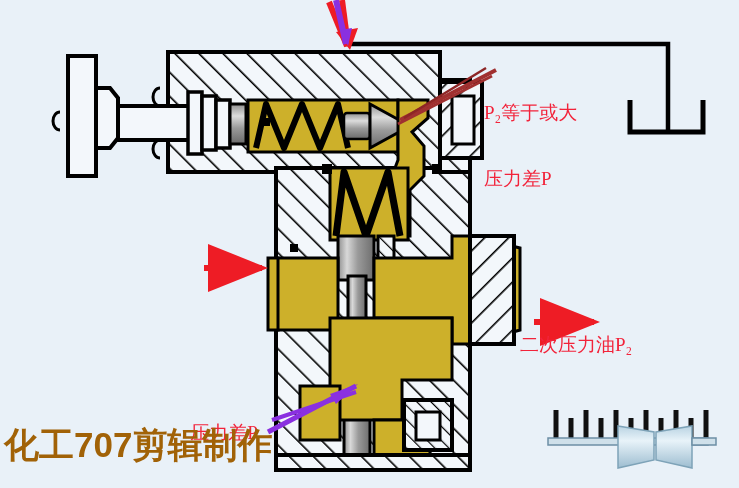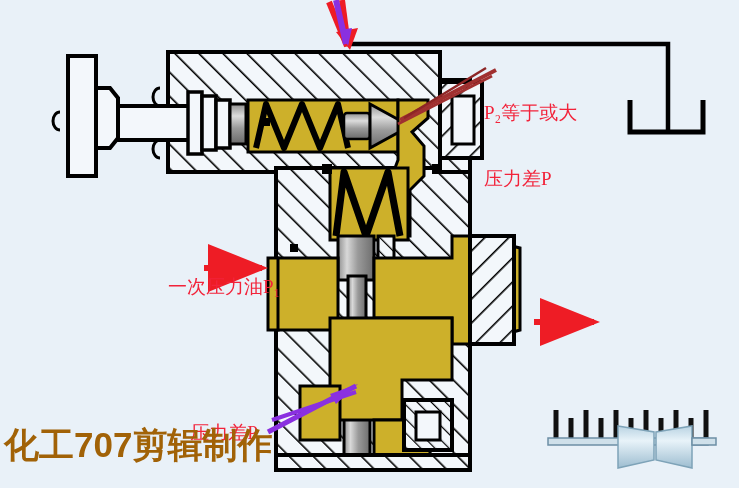--- a/index.html
+++ b/index.html
@@ -237,22 +237,22 @@
       <path d="M656,432 L692,426 L692,468 L656,460 Z" fill="url(#glassG)" stroke="#7ea3b8" stroke-width="1.5"></path>
       <rect x="692" y="438" width="24" height="7" fill="#cfe0ea" stroke="#6d8fa5" stroke-width="1.5"></rect>
     </g>
   </svg>
 
   <div class="lbl" id="lbl-p2">
     <div>P₂等于或大</div>
     <div>压力差P</div>
   </div>
 
-  <div class="lbl" id="lbl-p1">一次压力油P₁</div>
-
+
+  <div class="lbl" id="lbl-p2out">二次压力油P₂</div>
 
   <div class="lbl" id="lbl-dp">
     <div>压力差P</div>
     
     
     
   </div>
 
   <div id="watermark"><span>化工</span><span class="num">707</span><span>剪辑制作</span></div>
 

